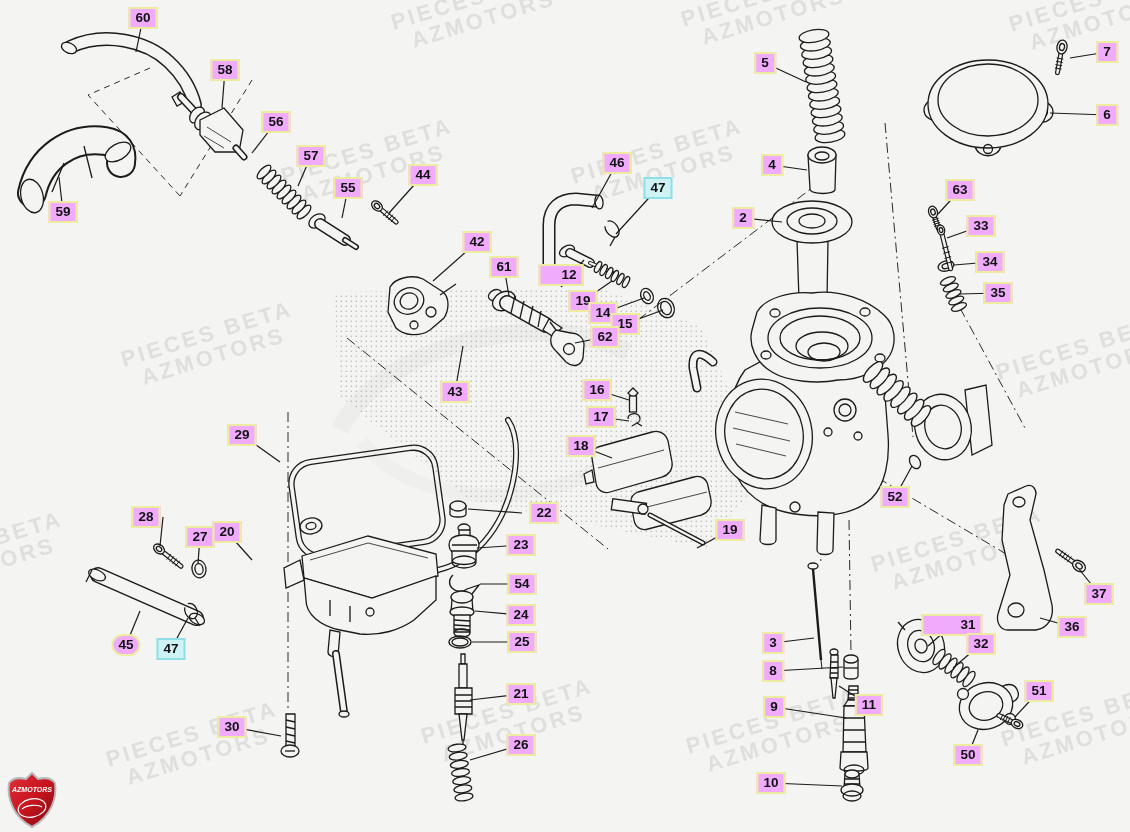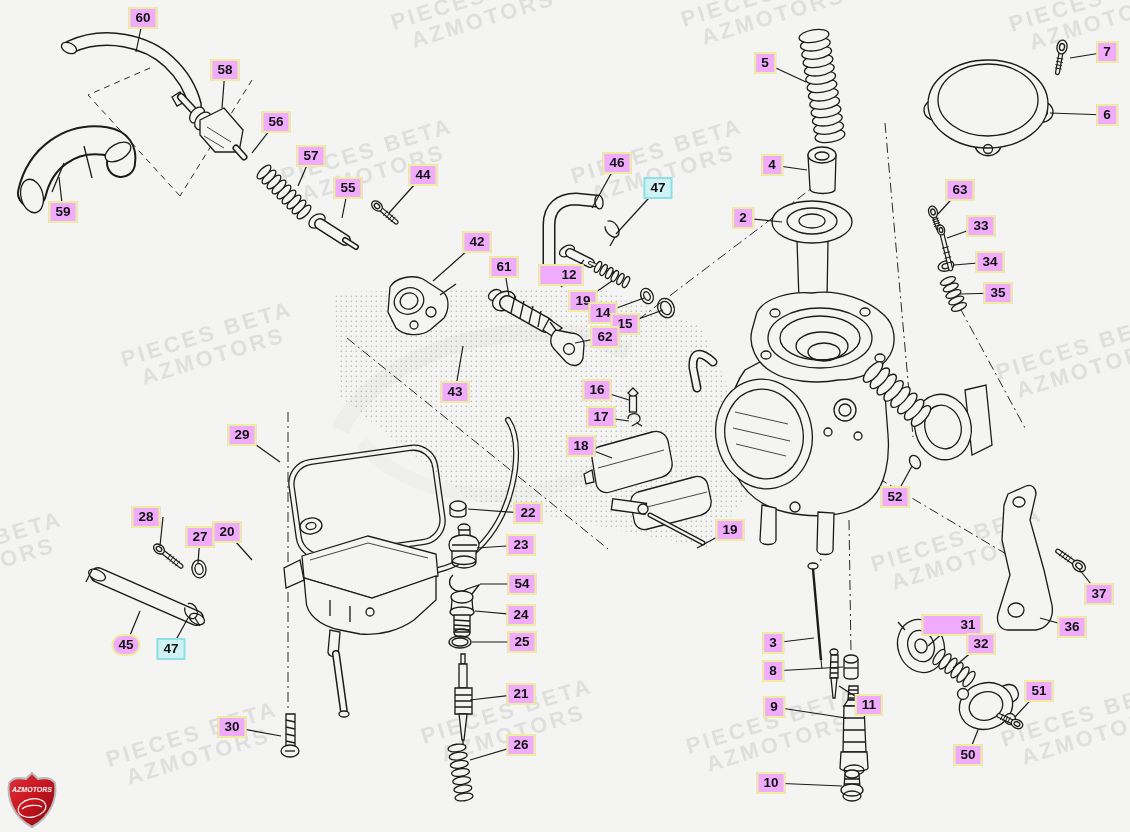--- a/index.html
+++ b/index.html
@@ -651,21 +651,21 @@
       <div class="callout yellow" style="left: 601px; top: 417px;">17</div>
       <div class="callout yellow" style="left: 581px; top: 446px;">18</div>
       <div class="callout yellow" style="left: 730px; top: 530px;">19</div>
       <div class="callout yellow" style="left: 242px; top: 435px;">29</div>
       <div class="callout yellow" style="left: 146px; top: 517px;">28</div>
       <div class="callout yellow" style="left: 200px; top: 537px;">27</div>
       <div class="callout yellow" style="left: 227px; top: 532px;">20</div>
       <div class="callout yellow" style="left: 126px; top: 645px; border-radius: 11px;">45</div>
       <div class="callout cyan" style="left: 171px; top: 649px;">47</div>
       <div class="callout yellow" style="left: 232px; top: 727px;">30</div>
-      <div class="callout yellow" style="left: 528px; top: 513px;">22</div>
+      <div class="callout yellow" style="left: 544px; top: 513px;">22</div>
       <div class="callout yellow" style="left: 521px; top: 545px;">23</div>
       <div class="callout yellow" style="left: 522px; top: 584px;">54</div>
       <div class="callout yellow" style="left: 521px; top: 615px;">24</div>
       <div class="callout yellow" style="left: 522px; top: 642px;">25</div>
       <div class="callout yellow" style="left: 521px; top: 694px;">21</div>
       <div class="callout yellow" style="left: 521px; top: 745px;">26</div>
       <div class="callout yellow" style="left: 765px; top: 63px;">5</div>
       <div class="callout yellow" style="left: 772px; top: 165px;">4</div>
       <div class="callout yellow" style="left: 743px; top: 218px;">2</div>
       <div class="callout yellow" style="left: 1107px; top: 52px;">7</div>

